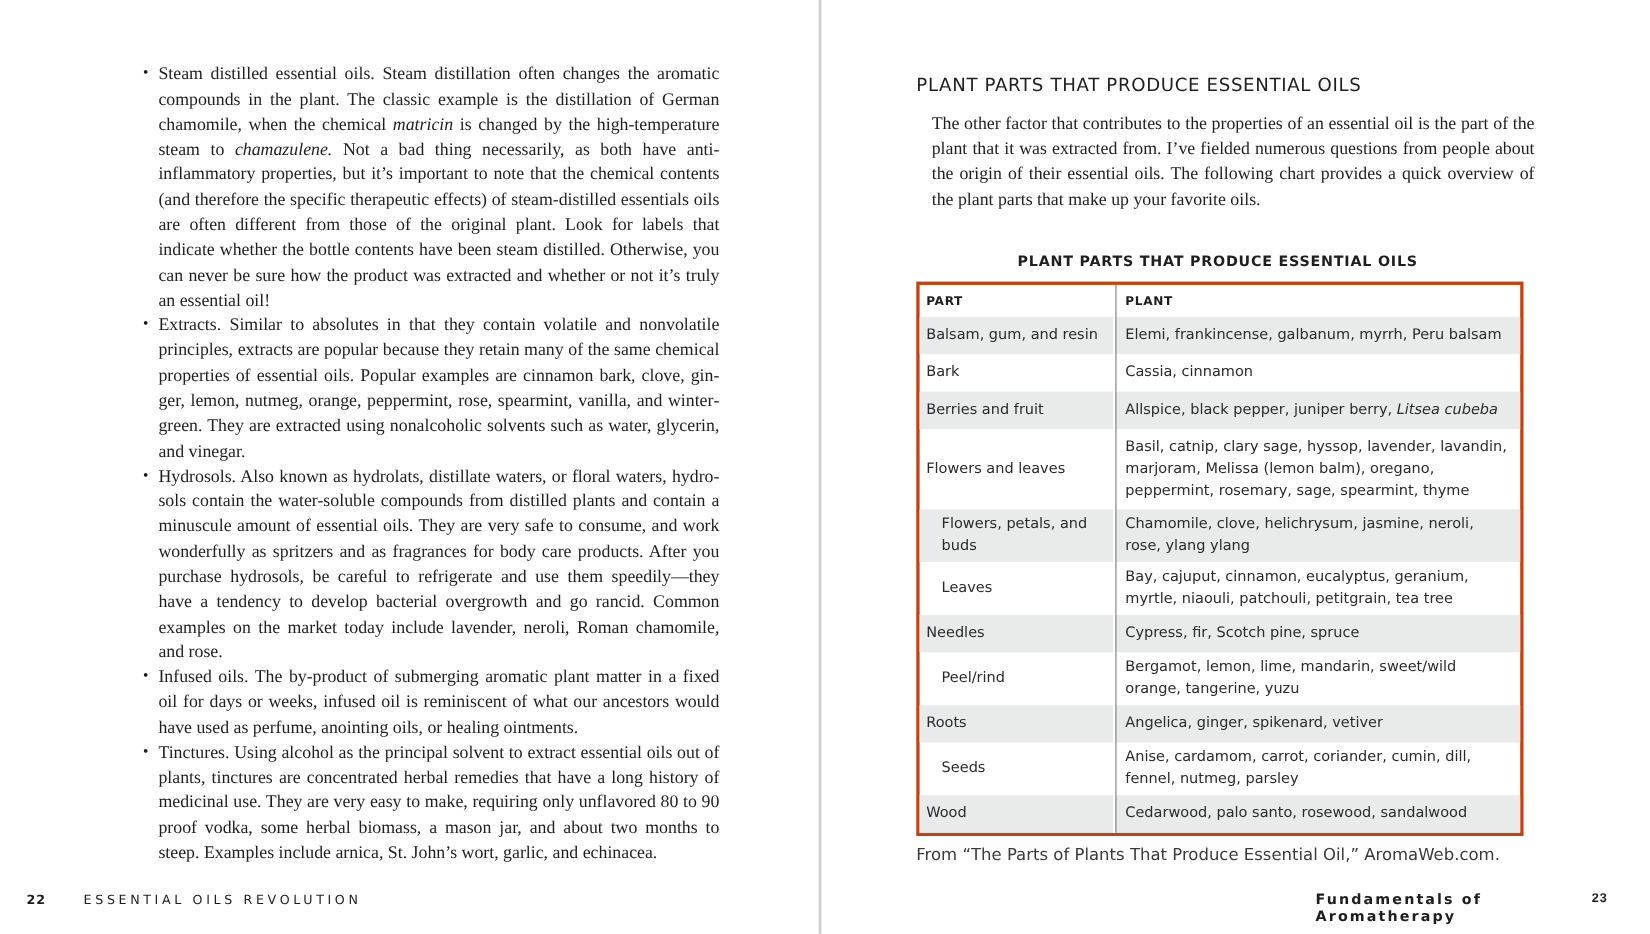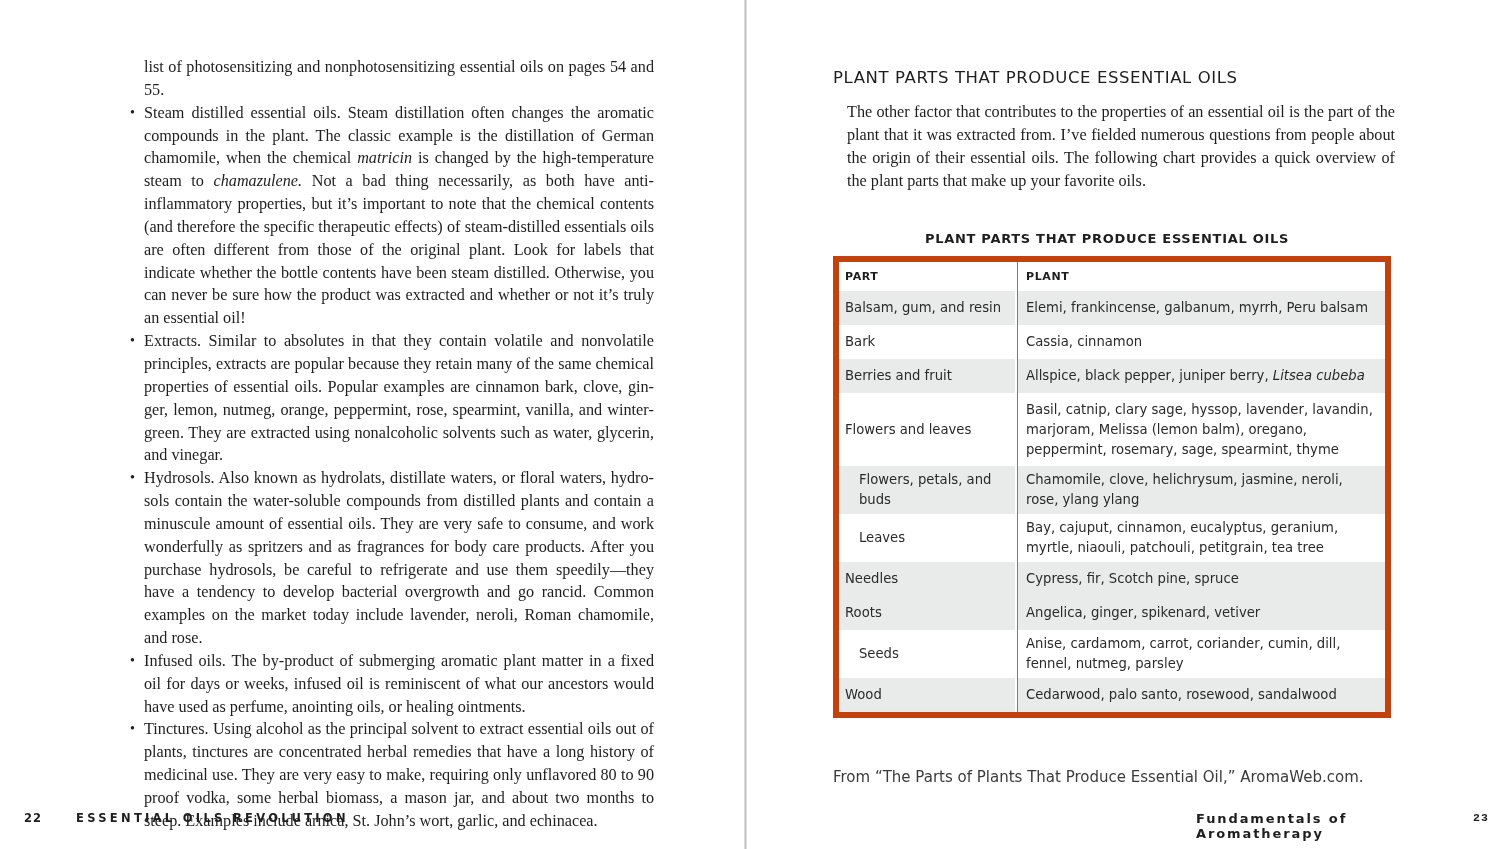--- a/index.html
+++ b/index.html
@@ -32,42 +32,42 @@
     .body-text i { font-style: italic; }
 
     .folio-left {
       position: absolute; top: 811px; left: 24px;
       font-family: "DejaVu Sans", sans-serif; font-size: 11.5px;
       letter-spacing: 1px; color: #1e1e1e; font-weight: bold;
     }
     .running-left {
       position: absolute; top: 811px; left: 76px;
       font-family: "DejaVu Sans", sans-serif; font-size: 11.5px;
-      letter-spacing: 3.3px; color: #1e1e1e; font-weight: bold;
+      letter-spacing: 3.3px; color: #1e1e1e; font-weight: normal;
     }
 
     
     .section-title {
       position: absolute; left: 86px; top: 68px;
       font-family: "DejaVu Sans", sans-serif; font-size: 16.5px;
       letter-spacing: 0.6px; color: #1e1e1e; font-weight: normal;
     }
     .intro {
       position: absolute; left: 100px; top: 101px; width: 548px;
       font-family: "Liberation Serif", "DejaVu Serif", serif;
       font-size: 16.2px; line-height: 22.85px; text-align: justify; margin: 0;
     }
     .table-caption {
       position: absolute; left: 86px; top: 231px; width: 548px; text-align: center;
       font-family: "DejaVu Sans", sans-serif; font-size: 13px; font-weight: bold;
       letter-spacing: 0.7px; color: #1e1e1e;
     }
     .table-wrap {
       position: absolute; left: 86px; top: 256px; width: 546px;
-      border: 6px solid #c2410c;
+      border: 3px solid #c2410c;
     }
     table {
       border-collapse: collapse; width: 100%;
       font-family: "DejaVu Sans", sans-serif; font-size: 13.2px; color: #2a2a2a;
     }
     th, td {
       text-align: left; vertical-align: middle; padding: 0 6px;
       font-weight: normal; line-height: 20px;
     }
     th {
@@ -84,31 +84,30 @@
     .source {
       position: absolute; left: 86px; top: 768px;
       font-family: "DejaVu Sans", sans-serif; font-size: 15px; color: #3a3a3a;
     }
     .running-right {
       position: absolute; top: 811px; left: 449px;
       font-family: "DejaVu Sans", sans-serif; font-size: 13px;
       letter-spacing: 1.9px; color: #1e1e1e; font-weight: bold;
     }
     .folio-right {
-      position: absolute; top: 811px; left: 726px;
-      font-family: Liberation Mono, monospace; font-size: 11.5px;
+      position: absolute; top: 811px; left: 700px;
+      font-family: Liberation Sans, sans-serif; font-size: 11.5px;
       letter-spacing: 1px; color: #1e1e1e; font-weight: bold;
     }
   </style>
 </head>
 <body>
 
 <div class="page page-left">
   <div class="body-text">
-    <p>list of photosensitizing and nonphotosensitizing essential oils on pages 54 and 55.</p>
     <ul>
       <li>
         <span class="bullet">•</span>
         <b>Steam distilled essential oils.</b><span> Steam distillation often changes the aromatic compounds in the plant. The classic example is the distillation of German cham­omile, when the chemical </span><i>matricin</i><span> is changed by the high-temperature steam to </span><i>chamazulene.</i><span> Not a bad thing necessarily, as both have anti-inflammatory properties, but it’s important to note that the chemical contents (and therefore the specific therapeutic effects) of steam-distilled essentials oils are often dif­ferent from those of the original plant. Look for labels that indicate whether the bottle contents have been steam distilled. Otherwise, you can never be sure how the product was extracted and whether or not it’s truly an essential oil!</span>
       </li>
       <li>
         <span class="bullet">•</span>
         <b>Extracts.</b><span> Similar to absolutes in that they contain volatile and nonvolatile principles, extracts are popular because they retain many of the same chemical properties of essential oils. Popular examples are cinnamon bark, clove, gin­ger, lemon, nutmeg, orange, peppermint, rose, spearmint, vanilla, and winter­green. They are extracted using nonalcoholic solvents such as water, glycerin, and vinegar.</span>
       </li>
       <li>
@@ -167,20 +166,24 @@
           <td class="plant">Chamomile, clove, helichrysum, jasmine, neroli, rose, ylang ylang</td>
         </tr>
         <tr>
           <td class="part h2">Leaves</td>
           <td class="plant">Bay, cajuput, cinnamon, eucalyptus, geranium, myrtle, niaouli, patchouli, petitgrain, tea tree</td>
         </tr>
         <tr class="shade">
           <td class="part h1">Needles</td>
           <td class="plant">Cypress, fir, Scotch pine, spruce</td>
         </tr>
+        <tr>
+          <td class="part h2">Peel/rind</td>
+          <td class="plant">Bergamot, lemon, lime, mandarin, sweet/wild orange, tangerine, yuzu</td>
+        </tr>
         <tr class="shade">
           <td class="part h1">Roots</td>
           <td class="plant">Angelica, ginger, spikenard, vetiver</td>
         </tr>
         <tr>
           <td class="part h2">Seeds</td>
           <td class="plant">Anise, cardamom, carrot, coriander, cumin, dill, fennel, nutmeg, parsley</td>
         </tr>
         <tr class="shade">
           <td class="part h1">Wood</td>

